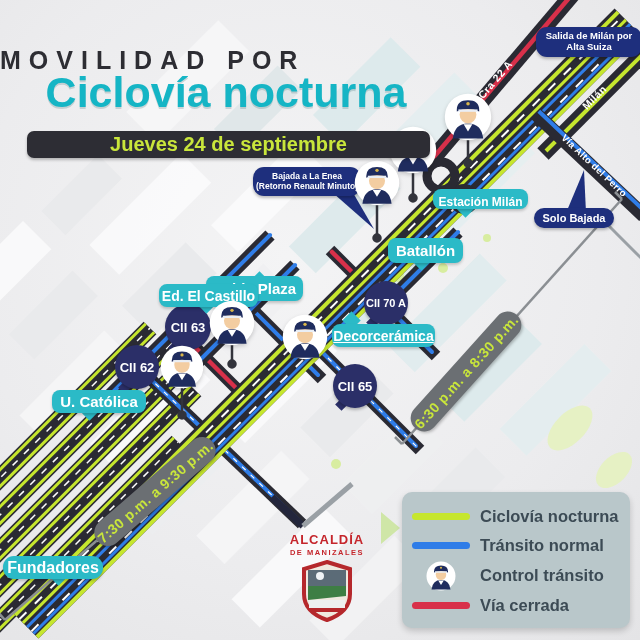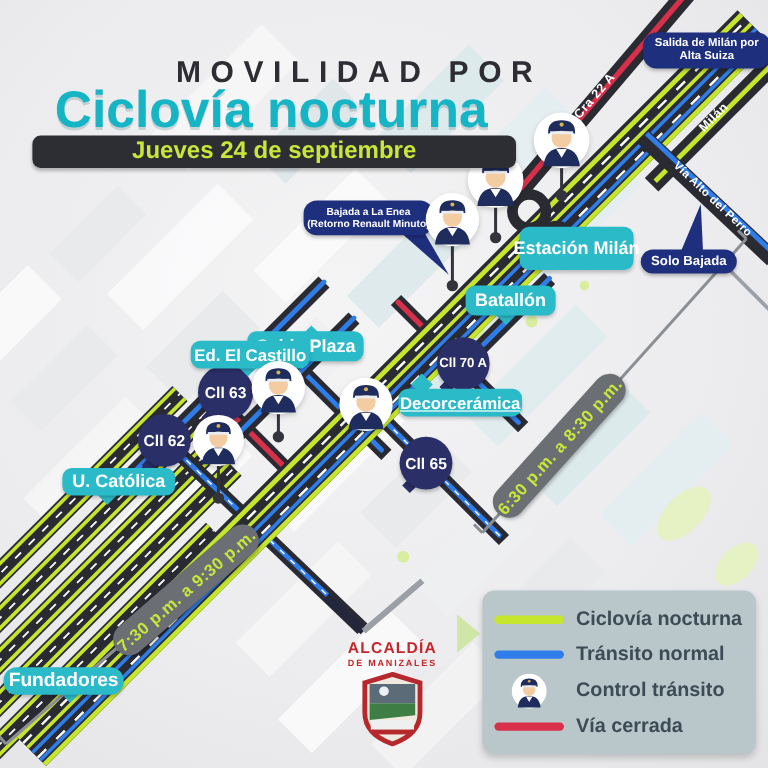--- a/index.html
+++ b/index.html
@@ -3,21 +3,21 @@
 <meta charset="utf-8">
 <style>
   html,body{margin:0;padding:0;background:#ddd;}
   #stage{position:relative;width:640px;height:640px;overflow:hidden;
          background:radial-gradient(circle at 45% 40%, #f4f4f5 0%, #ececee 60%, #e4e4e6 100%);
          font-family:"Liberation Sans", sans-serif;}
   #stage *{box-sizing:border-box;}
   svg.layer{position:absolute;left:0;top:0;}
   .abs{position:absolute;}
   
-  .kicker{left:0;top:46px;width:452px;text-align:right;font-size:25px;font-weight:600;
+  .kicker{left:0;top:46px;width:452px;text-align:left;font-size:25px;font-weight:600;
           letter-spacing:8px;color:#2d2d33;}
   .main-title{left:0;top:68px;width:452px;text-align:center;font-size:43px;font-weight:800;
           color:#15b5c5;text-shadow:0 2px 0 rgba(10,70,80,.18);}
   .datebar{left:27px;top:113px;width:403px;height:27px;background:#2d2d34;border-radius:7px;
           display:flex;align-items:center;justify-content:center;box-shadow:0 2px 3px rgba(0,0,0,.25);}
   .datebar span{color:#c9e63b;font-size:20px;font-weight:700;}
   
   .pill{position:absolute;background:#2bbac7;color:#fff;font-weight:700;border-radius:8px;
         display:flex;align-items:center;justify-content:center;white-space:nowrap;
         box-shadow:0 2px 3px rgba(0,0,0,.2);z-index:30;}
@@ -262,21 +262,21 @@
     <span>Cll 62</span>
     </div>
   <div class="cll" style="left:364px;top:281px;width:44px;height:44px;font-size:11px;">
     <span>Cll 70 A</span>
     </div>
   <div class="cll" style="left:333px;top:364px;width:44px;height:44px;font-size:13px;">
     <span>Cll 65</span>
     </div>
 
   <div class="tip" style="left:459px;top:202px;width:13px;height:13px;"></div>
-  <div class="pill" style="left:433px;top:189px;width:95px;height:36px;font-size:15px;">
+  <div class="pill" style="left:433px;top:189px;width:95px;height:20px;font-size:12px;align-items:flex-end;">
     <span>Estación Milán</span>
     </div>
 
   <div class="tip" style="left:415px;top:255px;width:13px;height:13px;"></div>
   <div class="pill" style="left:388px;top:238px;width:75px;height:25px;font-size:15px;">
     <span>Batallón</span>
     </div>
 
   <div class="tip" style="left:253px;top:274px;width:13px;height:13px;"></div>
   <div class="pill" style="left:206px;top:276px;width:97px;height:25px;font-size:15px;">
@@ -328,21 +328,21 @@
     </svg>
   <svg class="officer" style="left:209px;top:300px" width="46" height="46">
       <use href="#officer"></use>
     </svg>
   <svg class="officer" style="left:160px;top:345px" width="44" height="44">
       <use href="#officer"></use>
     </svg>
 
   <div class="abs kicker" style="z-index:60;">MOVILIDAD POR</div>
   <div class="abs main-title" style="z-index:60;">Ciclovía nocturna</div>
-  <div class="abs datebar" style="z-index:60;">
+  <div class="abs datebar" style="z-index:60;margin-top:18px;">
     <span>Jueves 24 de septiembre</span>
   </div>
 
   <div class="abs legend-chevron"></div>
   <div class="abs legend">
     <div class="lrow">
       <div class="lswatch" style="background: rgb(198, 230, 46);"></div>
       <div class="llabel">Ciclovía nocturna</div>
     </div>
     <div class="lrow">

